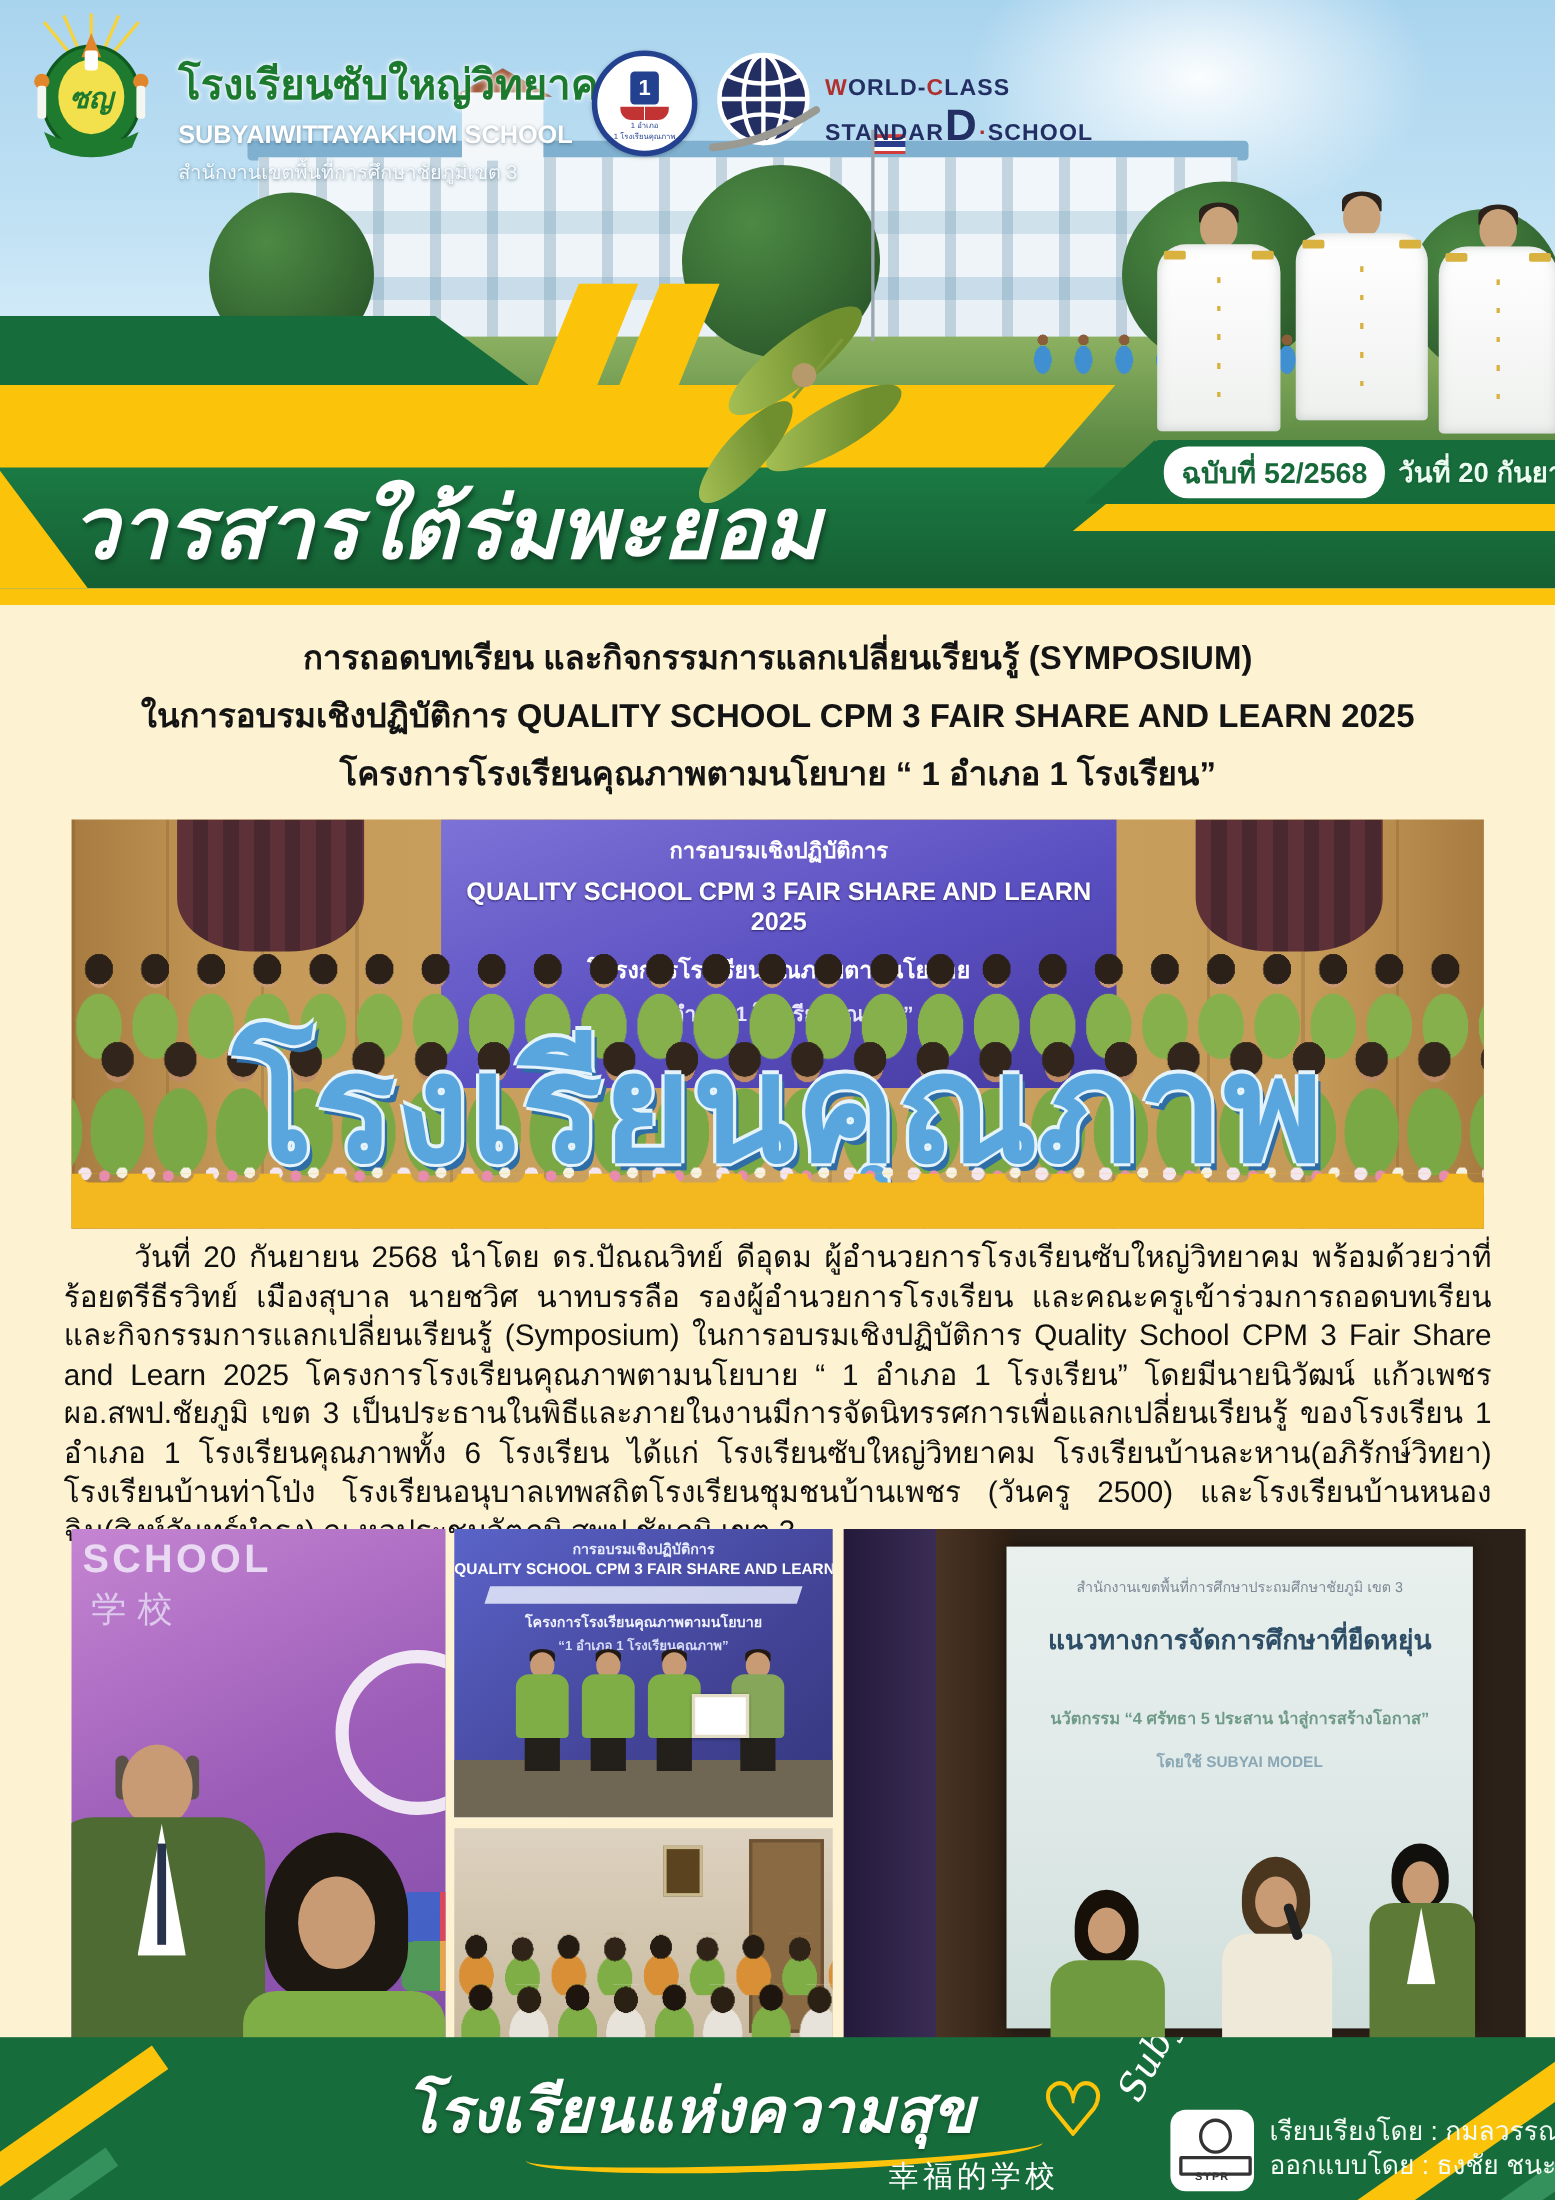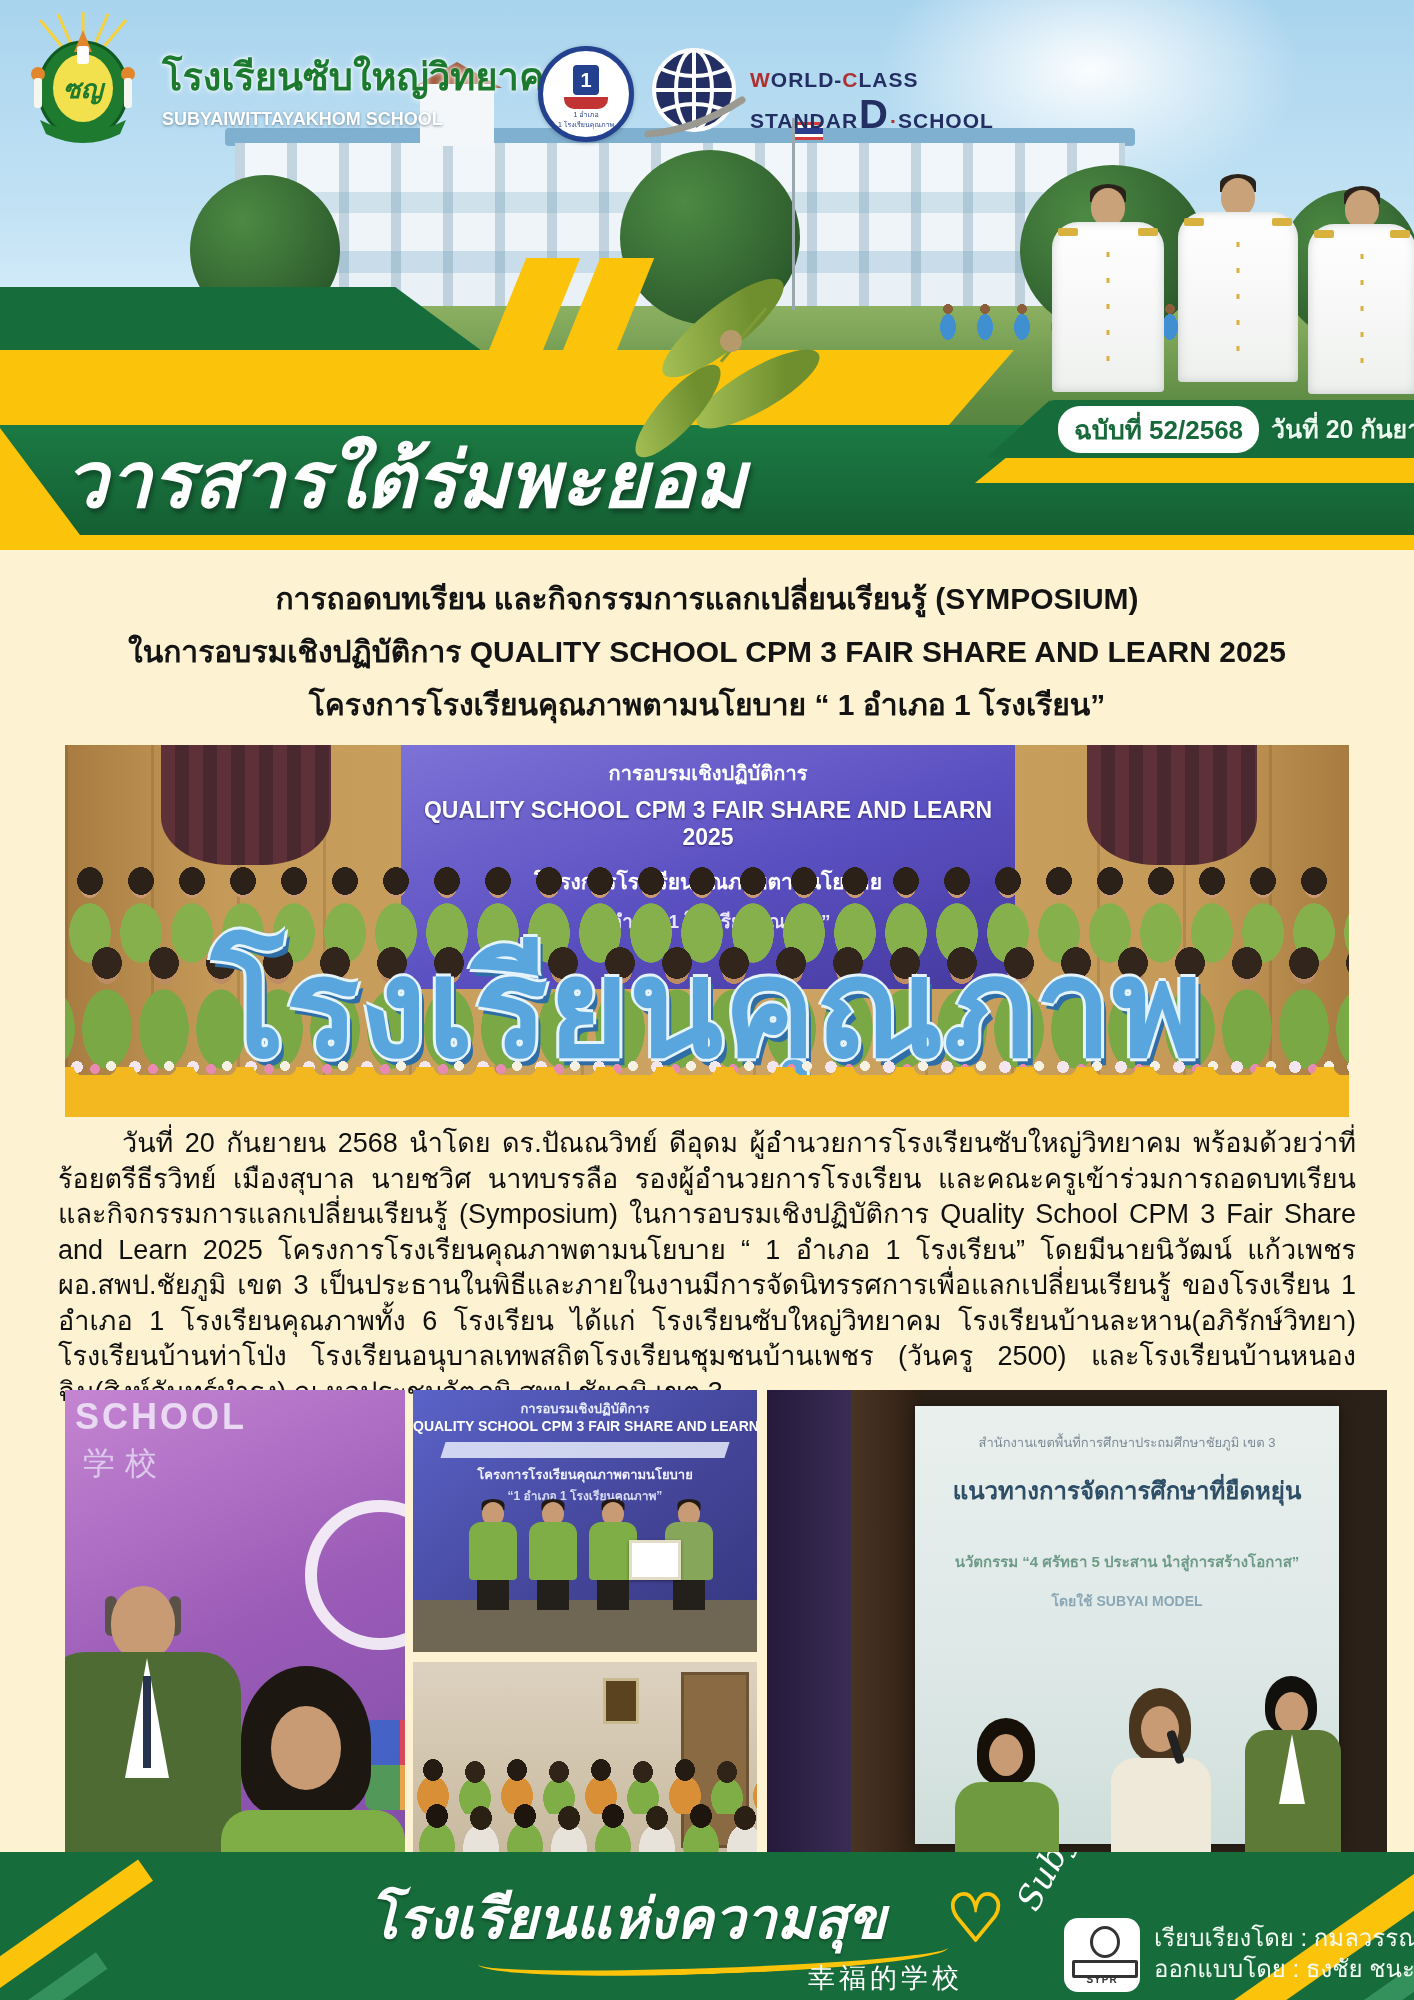--- a/index.html
+++ b/index.html
@@ -33,21 +33,21 @@
   .official .o-hair{position:absolute;left:50%;top:-4px;transform:translateX(-50%);width:36px;height:18px;border-radius:50% 50% 0 0;background:#2a221b;}
   .official .o-body{position:absolute;left:0;top:34px;width:100%;height:170px;background:linear-gradient(180deg,#ffffff,#eef0ee);border-radius:26px 26px 4px 4px;box-shadow:inset 0 0 10px rgba(160,170,165,.5);}
   .official .o-ep-l,.official .o-ep-r{position:absolute;top:40px;width:20px;height:8px;background:#d8b13e;border-radius:2px;}
   .official .o-ep-l{left:6px;} .official .o-ep-r{right:6px;}
   .official .o-btn{position:absolute;left:50%;top:64px;transform:translateX(-50%);width:3px;height:120px;background:repeating-linear-gradient(180deg,#d8b13e 0 5px,rgba(0,0,0,0) 5px 26px);}
 
   
   .crest{left:20px;top:12px;width:126px;height:132px;}
   .names{left:162px;top:46px;width:420px;}
   .name-th{font-size:38px;font-weight:800;color:#1c7a2f;text-shadow:0 0 3px #fff,0 0 6px #fff;white-space:nowrap;}
-  .name-en{font-size:18px;font-weight:800;color:#fff;text-shadow:0 1px 3px rgba(40,70,90,.55);margin-top:2px;white-space:nowrap;}
+  .name-en{font-size:23px;font-weight:800;color:#fff;text-shadow:0 1px 3px rgba(40,70,90,.55);margin-top:2px;white-space:nowrap;}
   .name-dist{font-size:18px;color:#f4fbff;text-shadow:0 1px 3px rgba(40,70,90,.6);margin-top:6px;white-space:nowrap;}
   .qbadge{left:538px;top:46px;width:86px;height:86px;border-radius:50%;background:#fff;border:5px solid #23418f;box-shadow:0 1px 4px rgba(0,0,0,.25);text-align:center;overflow:hidden;}
   .qb-one{margin-top:14px;display:inline-block;width:26px;height:30px;line-height:30px;background:#23418f;color:#fff;font-weight:800;font-size:20px;border-radius:4px;}
   .qb-book{width:44px;height:12px;margin:2px auto 0;background:linear-gradient(90deg,#c23434 49%,#fff 49% 51%,#c23434 51%);border-radius:0 0 10px 10px;}
   .qb-txt{font-size:7px;color:#23418f;line-height:8px;margin-top:2px;}
   .wcs{left:642px;top:42px;width:330px;height:104px;}
   .wcs-text{position:absolute;left:108px;top:26px;display:flex;color:#232f63;}
   .wcs-c1 div{font-size:21px;font-weight:800;line-height:23px;letter-spacing:1px;}
   .wcs-d{font-size:46px;font-weight:800;line-height:46px;margin:0 1px;}
   .red{color:#b03030;}
@@ -255,20 +255,21 @@
       <rect x="14" y="66" width="8" height="30" fill="#f6f6f0" rx="3"></rect>
       <rect x="104" y="66" width="8" height="30" fill="#f6f6f0" rx="3"></rect>
       <text x="63" y="86" text-anchor="middle" font-size="26" font-weight="bold" fill="#1e7a2f" font-style="italic">ซญ</text>
       <path d="M20 108 Q63 130 106 108 L100 122 Q63 140 26 122 Z" fill="#1e7a2f"></path>
     </svg>
   </div>
 
   <div class="abs names">
     <div class="name-th">โรงเรียนซับใหญ่วิทยาคม</div>
     <div class="name-en">SUBYAIWITTAYAKHOM SCHOOL</div>
+    <div class="name-dist">สำนักงานเขตพื้นที่การศึกษาชัยภูมิเขต 3</div>
   </div>
 
   <div class="abs qbadge">
     <div><span class="qb-one">1</span></div>
     <div class="qb-book"></div>
     <div class="qb-txt">1 อำเภอ</div>
     <div class="qb-txt">1 โรงเรียนคุณภาพ</div>
   </div>
 
   <div class="abs wcs">

